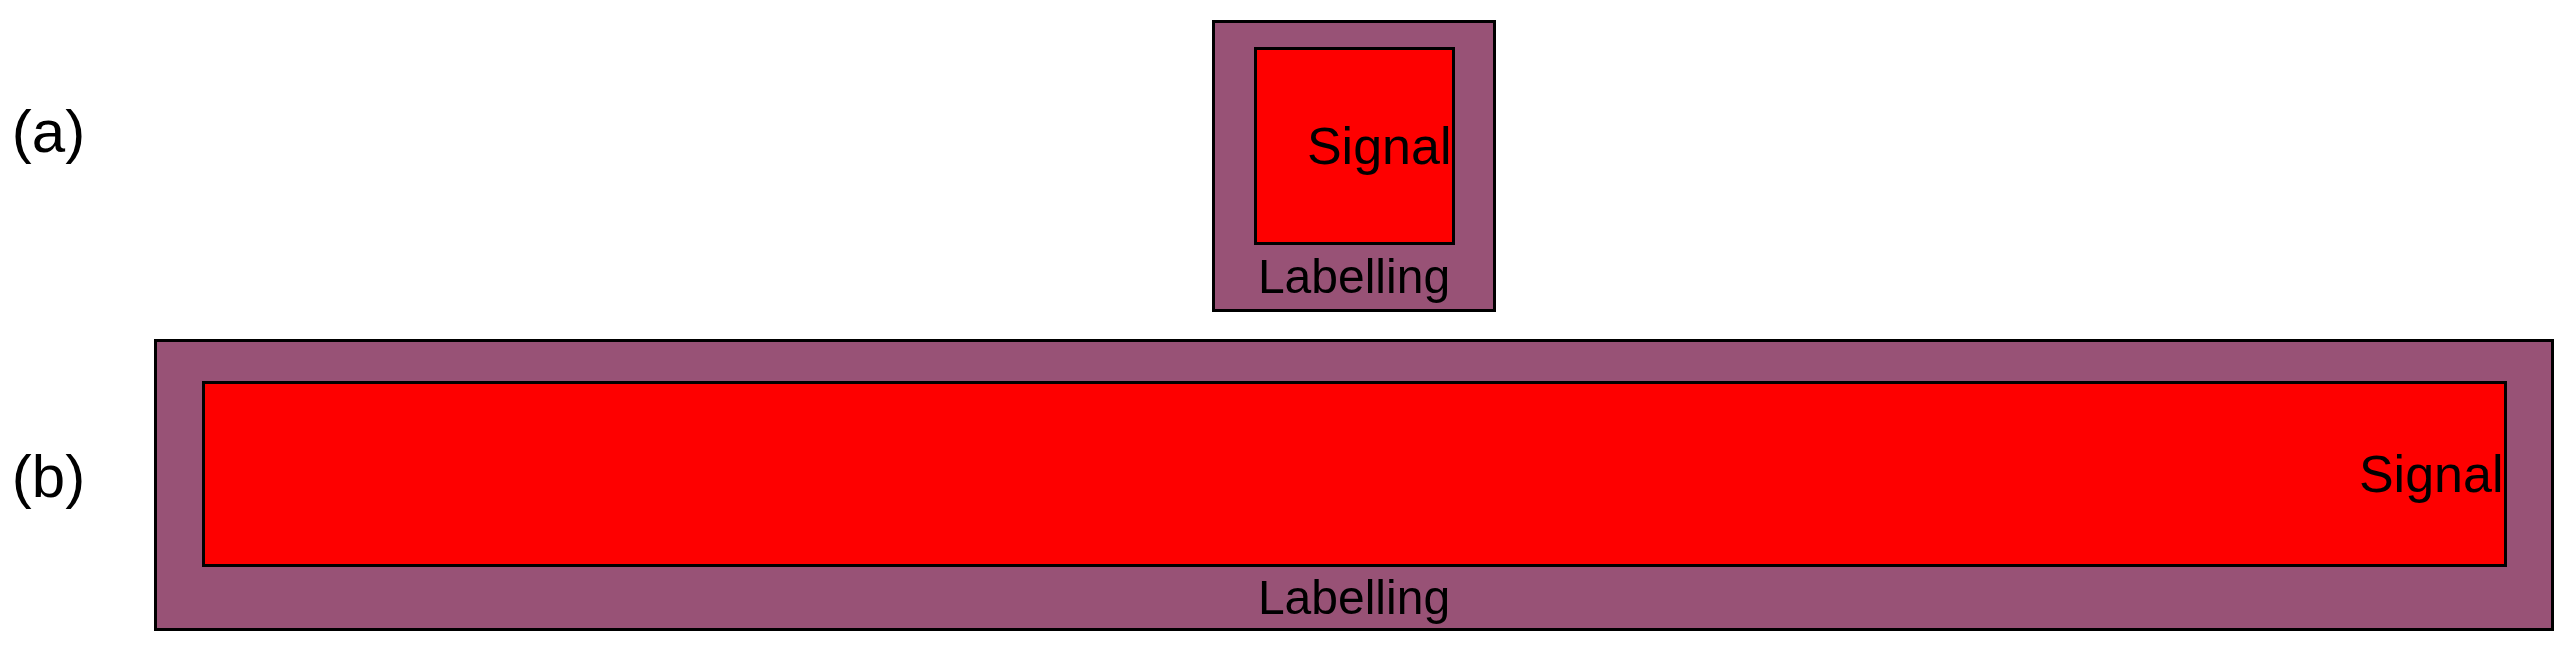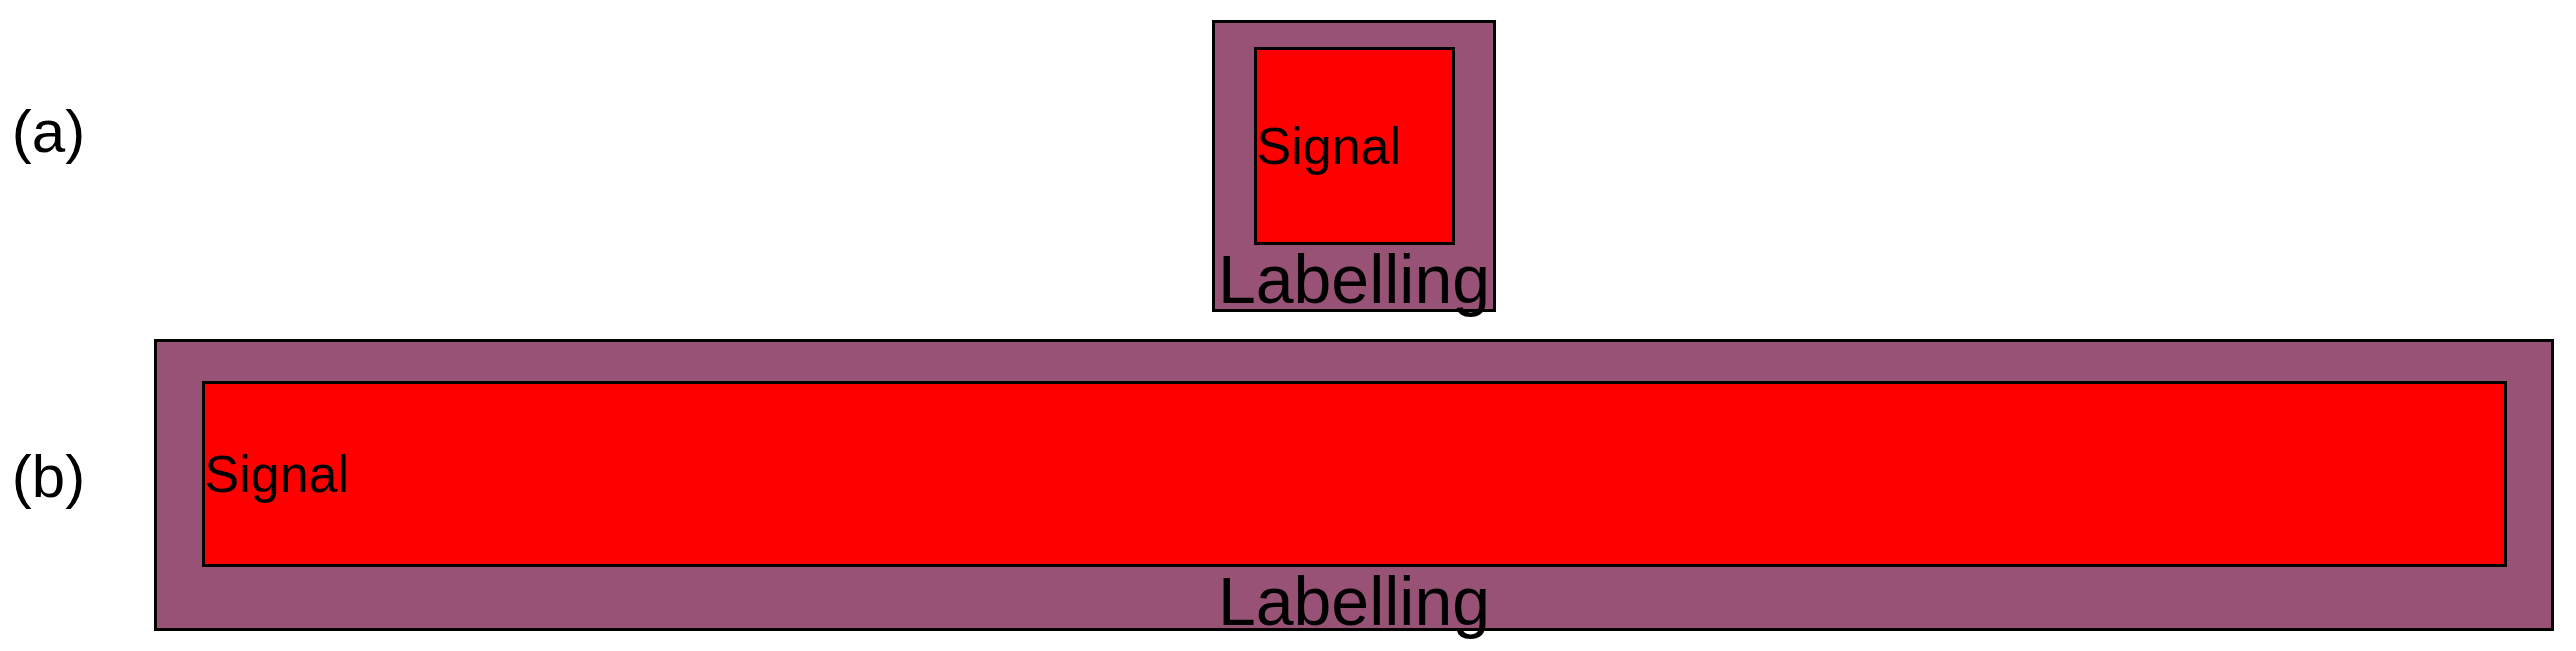--- a/index.html
+++ b/index.html
@@ -52,21 +52,21 @@
     top: 339px;
     width: 2400px;
     height: 292px;
   }
 
   .inner-box {
     background: var(--signal-fill);
     border: 3.4px solid var(--border-color);
     display: flex;
     align-items: center;
-    justify-content: flex-start;
+    justify-content: flex-end;
     flex: 0 0 auto;
   }
   .ob-a .inner-box {
     margin-top: 24px;
     width: 201px;
     height: 198px;
   }
   .ob-b .inner-box {
     margin-top: 39px;
     width: 2305px;
@@ -80,21 +80,21 @@
     white-space: nowrap;
   }
   .labelling-strip {
     flex: 1 1 auto;
     display: flex;
     align-items: center;
     justify-content: center;
     width: 100%;
   }
   .labelling-text {
-    font-size: 68px;
+    font-size: 48px;
     line-height: 1;
     color: var(--text-color);
     white-space: nowrap;
   }
 </style>
 </head>
 <body>
 
 <div class="canvas">
 

